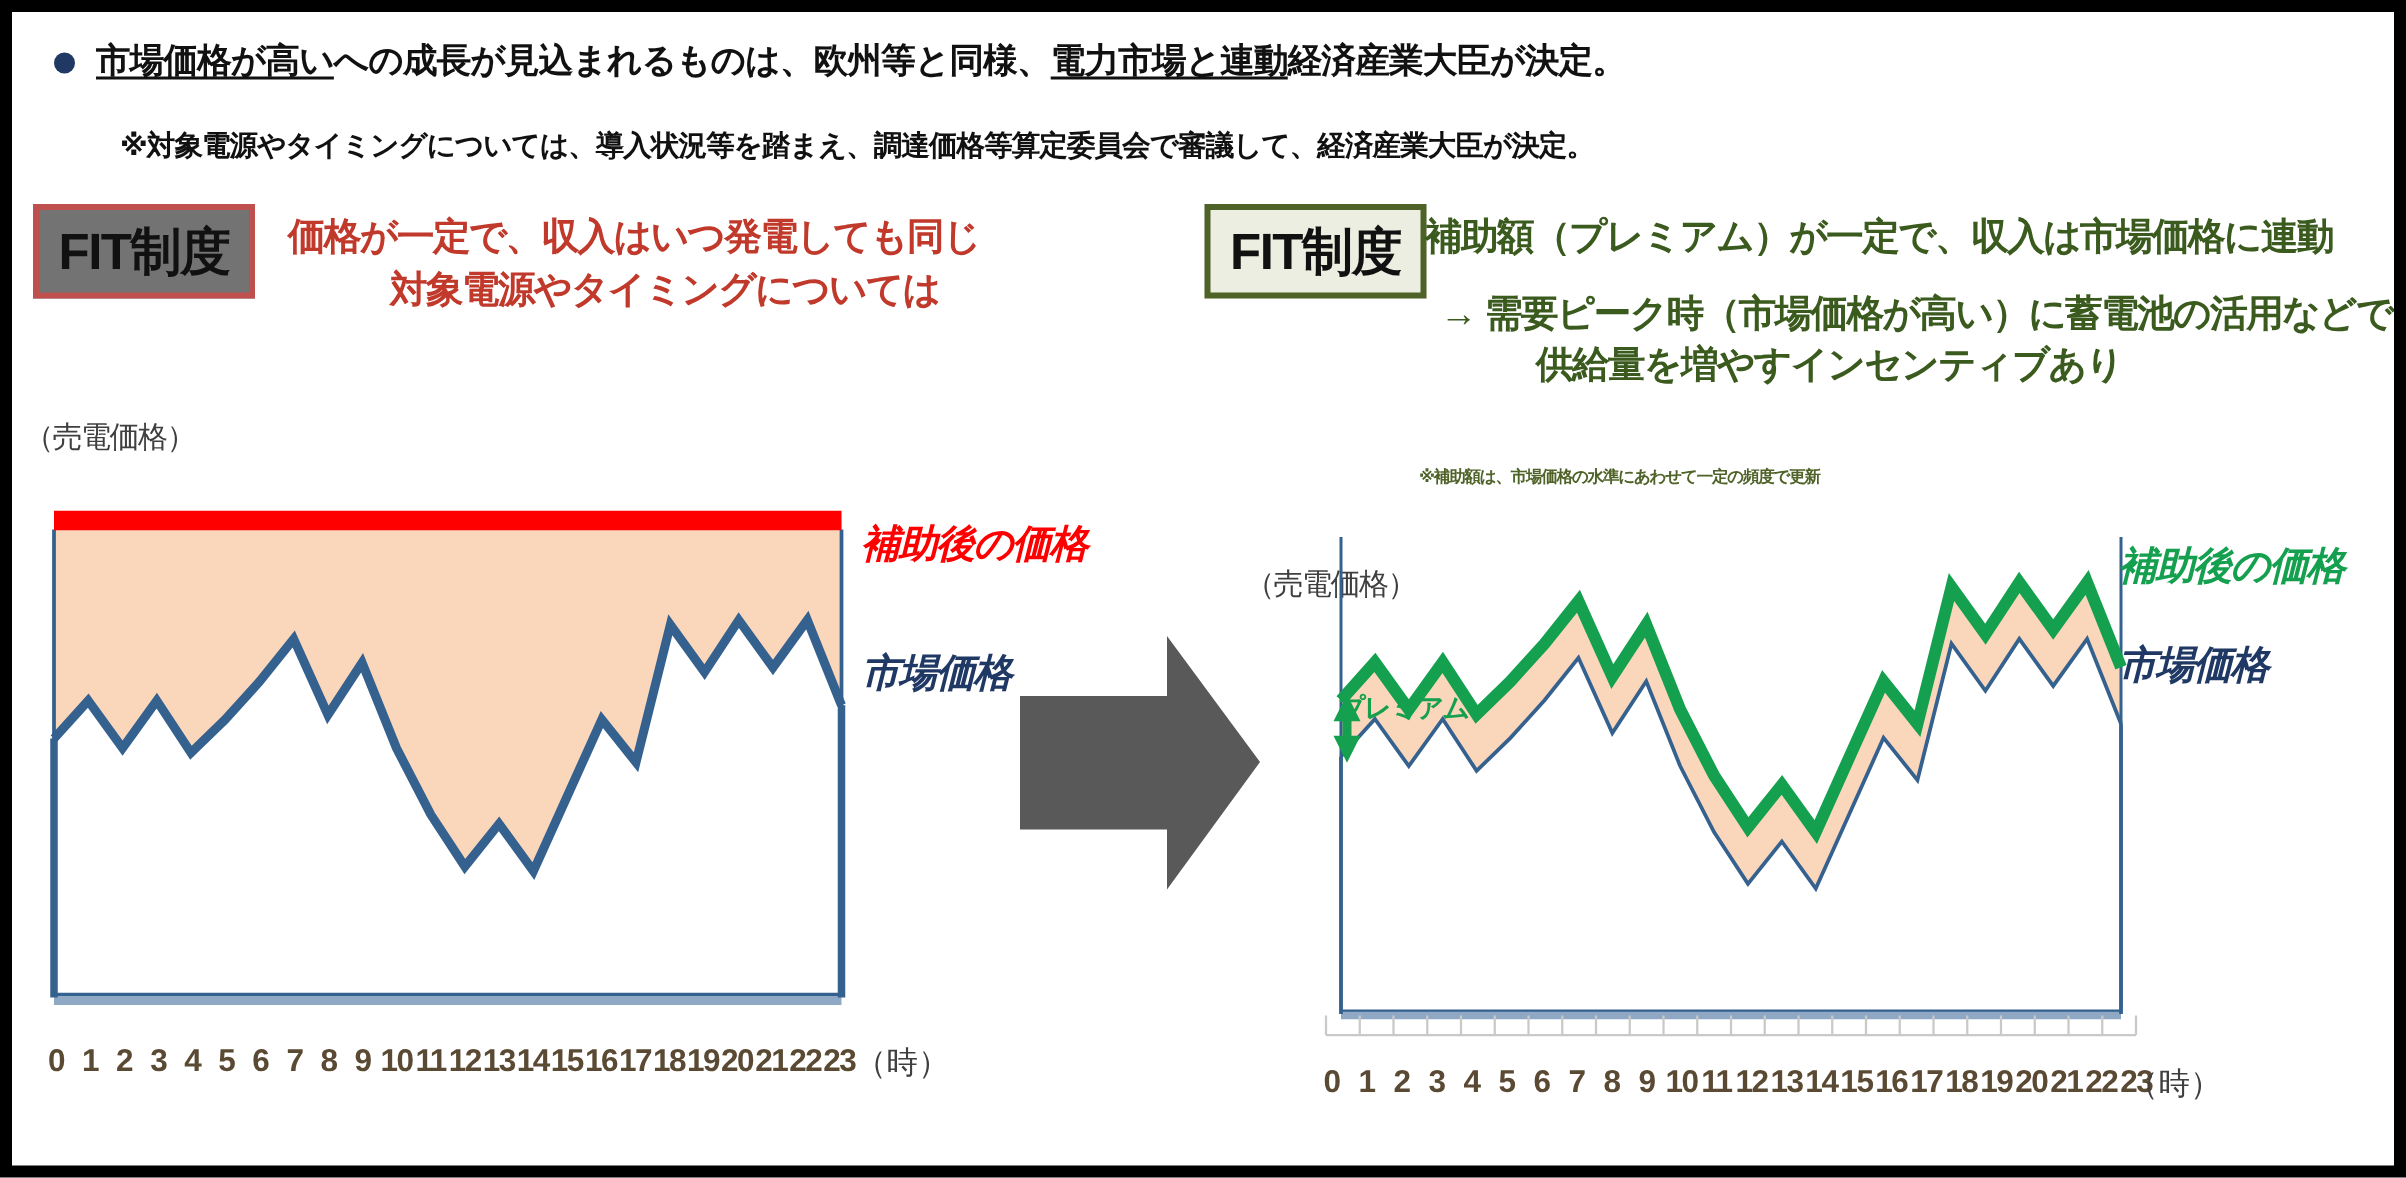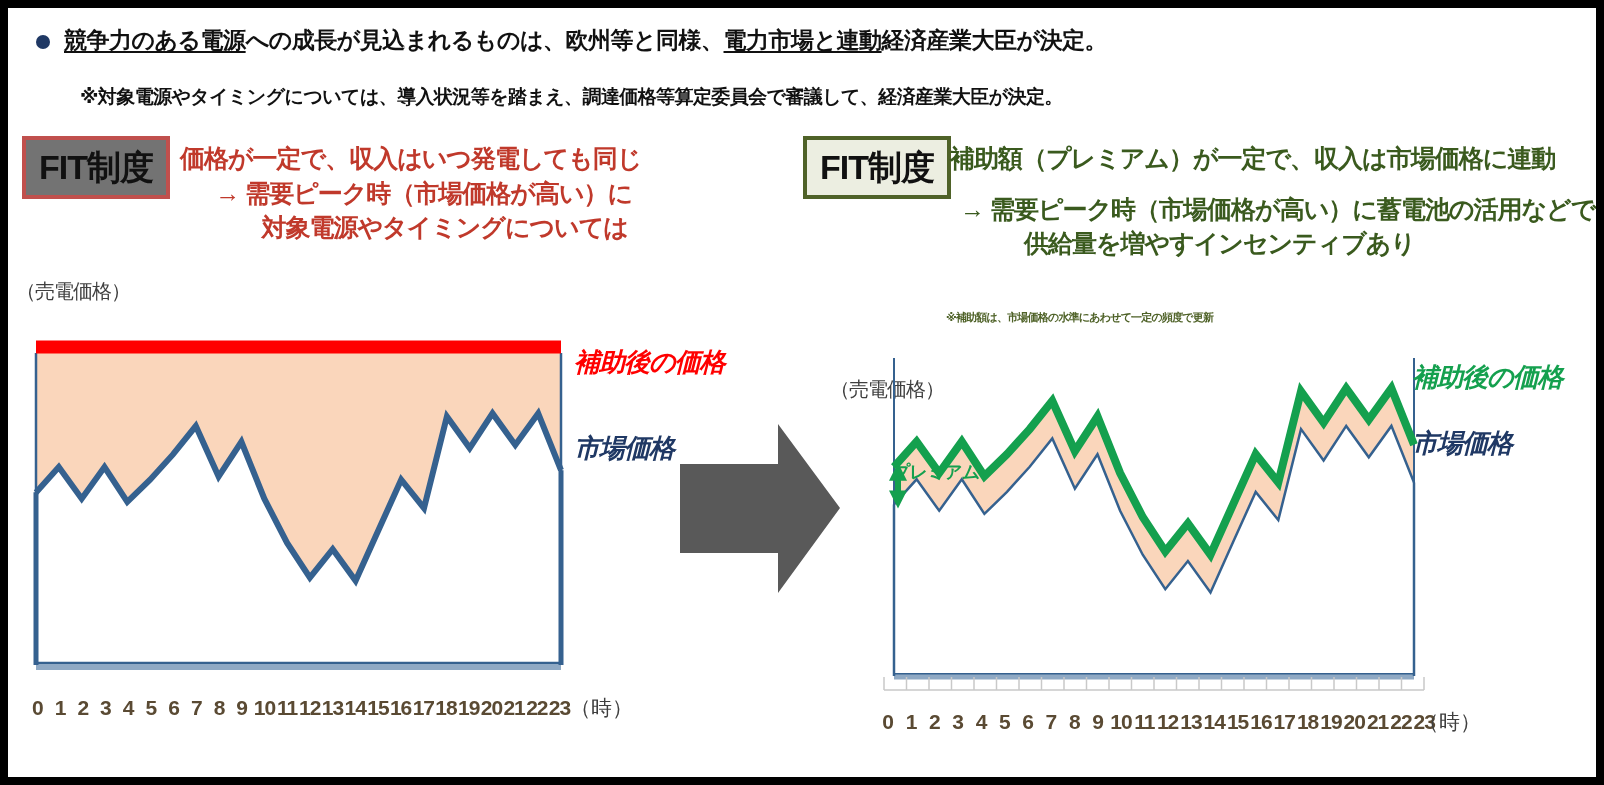--- a/index.html
+++ b/index.html
@@ -52,21 +52,21 @@
     left:795px;top:128px;width:148px;height:63px;
     background:#eceee1;border:4px solid #4f6228;
   }
 
   
   .desc{
     position:absolute;font-weight:bold;letter-spacing:-1px;
     line-height:1.38;white-space:nowrap;
   }
   #fit-desc{
-    left:172px;top:133px;font-size:25px;color:#c0392b;text-align:center;
+    left:184px;top:133px;font-size:25px;color:#c0392b;
   }
   #fit-desc .l2{padding-left:26px;}
   #fit-desc .l3{padding-left:68px;}
   #fip-desc{
     left:942px;top:133px;font-size:25px;color:#3a5a1e;
   }
   #fip-desc .l2{padding-left:10px;margin-top:16px;}
   #fip-desc .l3{padding-left:74px;}
   #fip-note{
     position:absolute;left:938px;top:302px;
@@ -124,28 +124,27 @@
   
   #big-arrow{position:absolute;left:672px;top:408px;width:160px;height:185px;}
 </style>
 </head>
 <body>
 
 <div id="slide">
 
   <div id="bullet-row">
     <div class="bullet-dot"></div>
-    <div class="bullet-main"><span class="ul-seg">競争力のある電源</span><span>への成長が見込まれるものは、欧州等と同様、</span><span class="ul-seg">電力市場と連動</span><span>経済産業大臣が決定。</span></div>
+    <div class="bullet-main"><span class="ul-seg">市場価格が高い</span><span>への成長が見込まれるものは、欧州等と同様、</span><span class="ul-seg">電力市場と連動</span><span>経済産業大臣が決定。</span></div>
   </div>
   <div id="note-row">※対象電源やタイミングについては、導入状況等を踏まえ、調達価格等算定委員会で審議して、経済産業大臣が決定。</div>
 
   <div class="badge" id="fit-badge">FIT制度</div>
   <div class="desc" id="fit-desc">
     <div class="l1">価格が一定で、収入はいつ発電しても同じ</div>
-    <div class="l2">→ 需要ピーク時（市場価格が高い）に</div>
     <div class="l3">対象電源やタイミングについては</div>
   </div>
 
   <div class="axis-cap" id="fit-ycap">（売電価格）</div>
 
   <div class="chart" id="fit-chart">
     <svg viewBox="0 0 545 355" preserveAspectRatio="none">
 
       <polygon id="fit-fill" fill="#fad6bb" points="10,14 10.0,159.4 32.8,134.1 55.7,165.7 78.5,134.1 101.3,168.8 124.1,146.7 147.0,121.4 169.8,93.0 192.6,143.6 215.4,108.8 238.3,165.7 261.1,209.9 283.9,244.7 306.7,216.2 329.6,247.8 352.4,197.3 375.2,146.7 398.0,175.2 420.9,83.5 443.7,115.1 466.5,80.4 489.3,112.0 512.2,80.4 535.0,137.2 535,14"></polygon>
 

